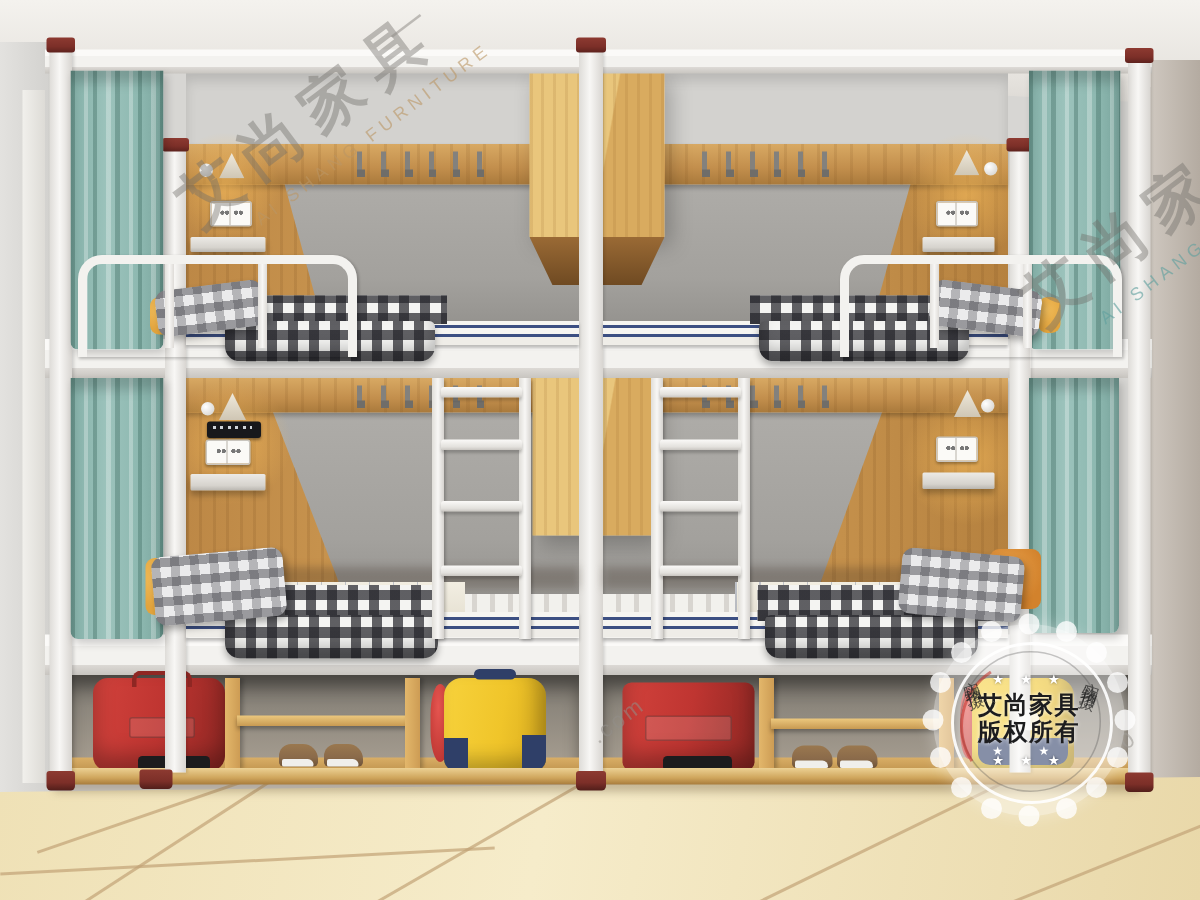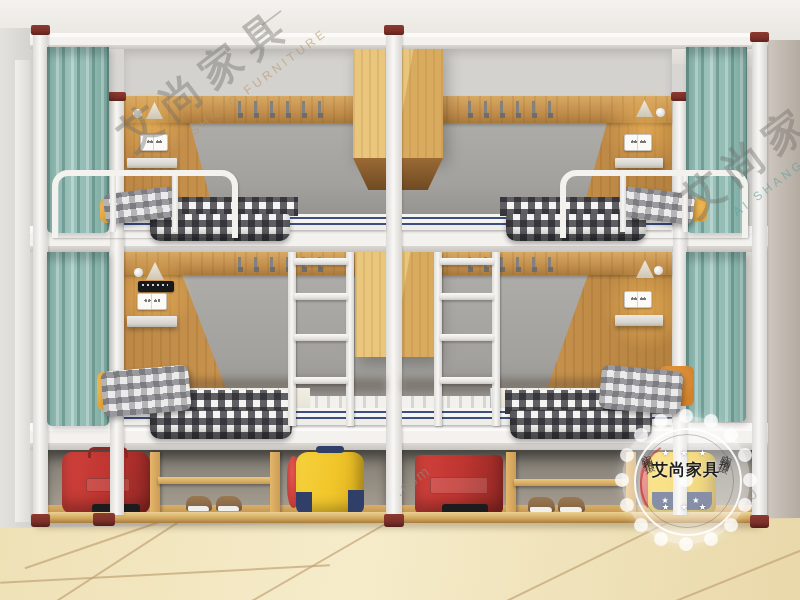--- a/index.html
+++ b/index.html
@@ -316,18 +316,19 @@
   <div class="a wm-frag" style="left:738px;top:488px;">50</div>
 
   <div class="a stamp" style="left:620px;top:414px;width:132px;height:132px;">
     <div class="a stamp-bumps"></div>
     <div class="a stamp-disc"></div>
     <div class="a stamp-ring"></div>
     <div class="a stamp-ring2"></div>
     <div class="a stamp-arc-red"></div>
     <div class="a stamp-stars" style="top:34px;">★ ★ ★</div>
     <div class="a stamp-line" style="top:46px;">艾尚家具</div>
+    <div class="a stamp-line" style="top:64px;">版权所有</div>
     <div class="a stamp-stars" style="top:88px;">★ ★ ★</div>
     <div class="a stamp-side" style="left:16px;top:32px;transform:rotate(-18deg);">实物拍摄</div>
     <div class="a stamp-side" style="right:16px;top:32px;transform:rotate(18deg);">实物拍摄</div>
   </div>
 
 </div>
 
 </body></html>

